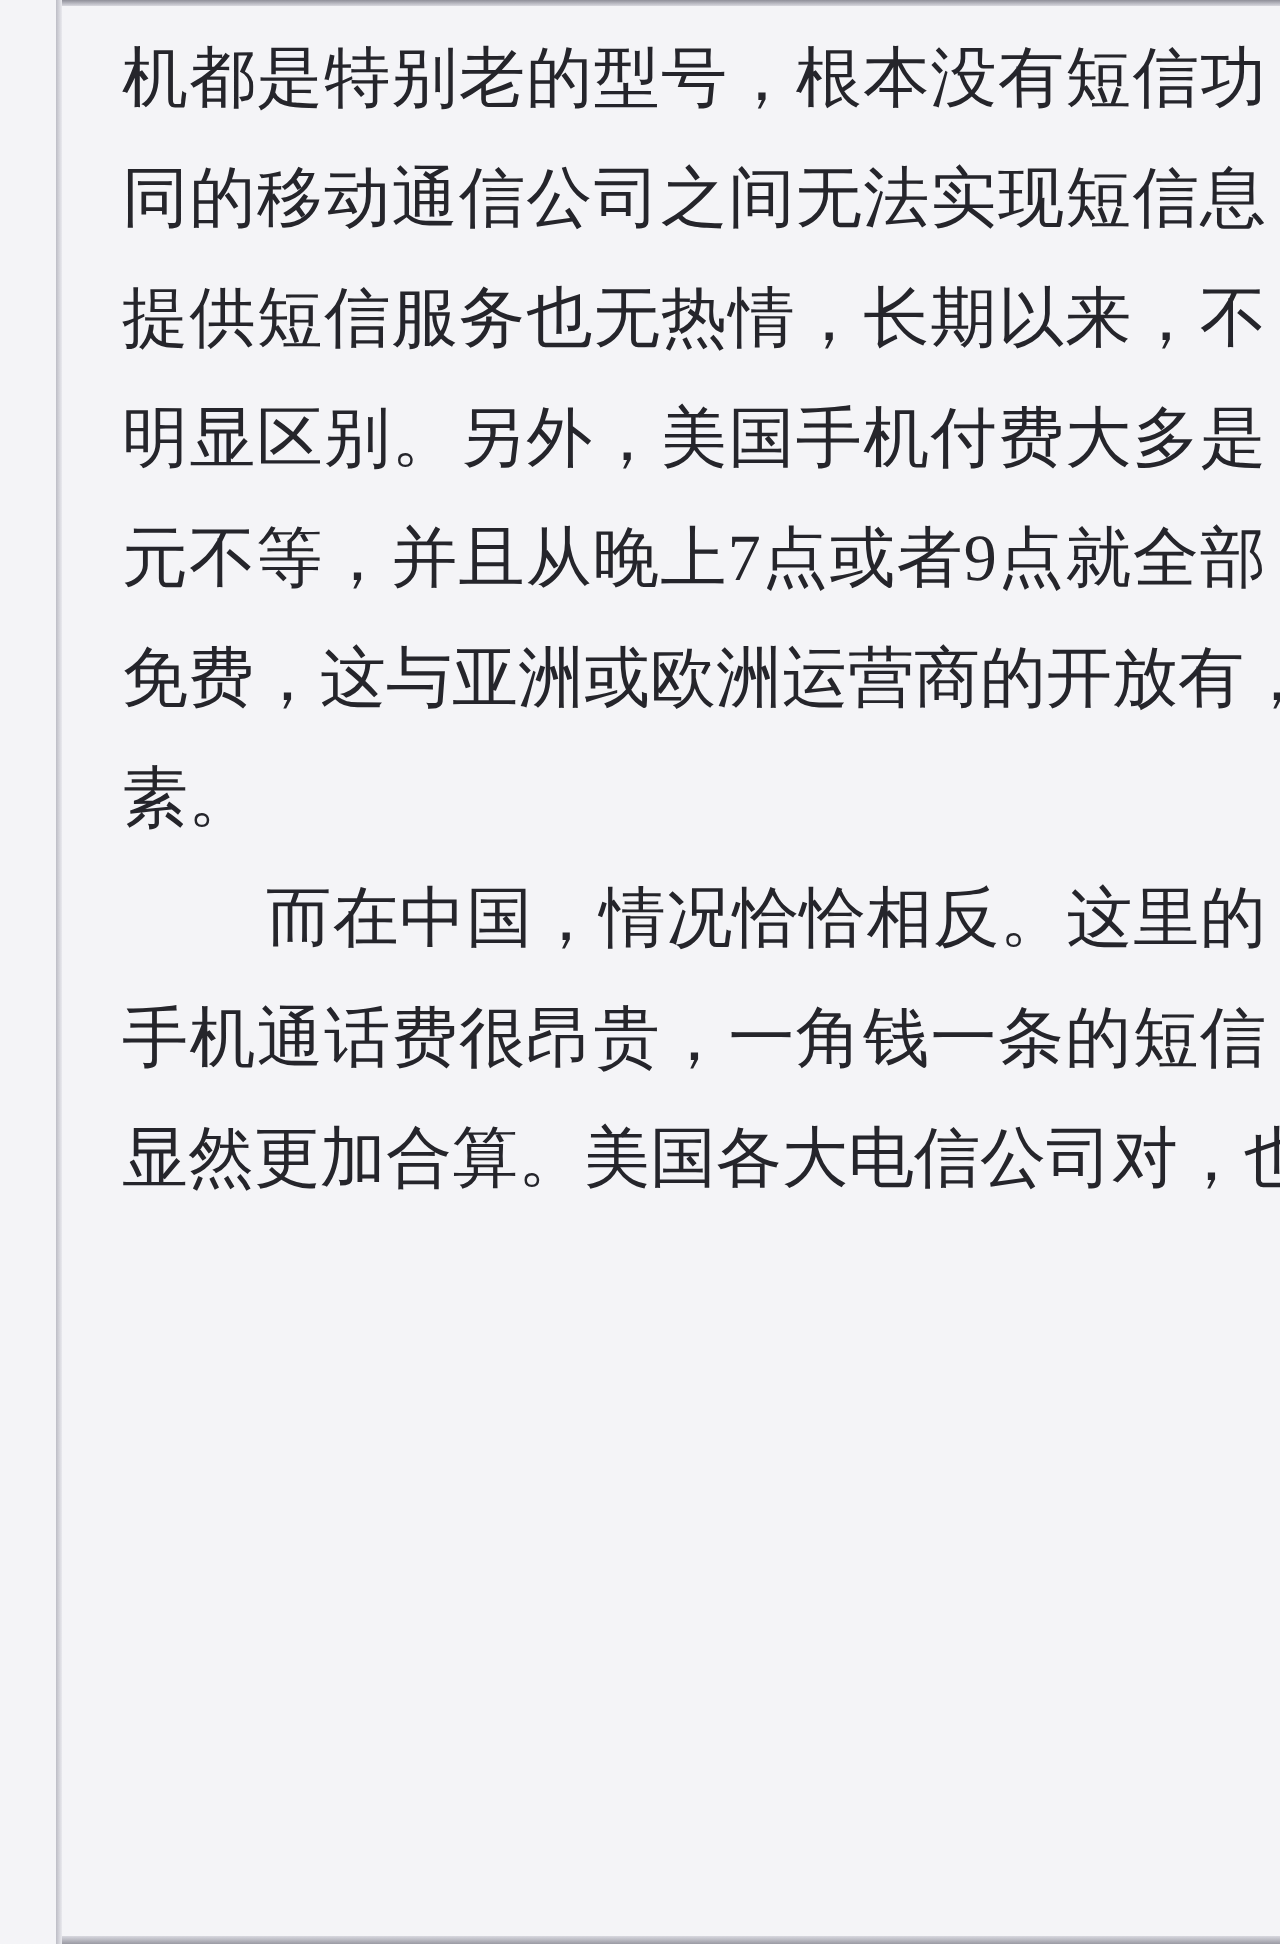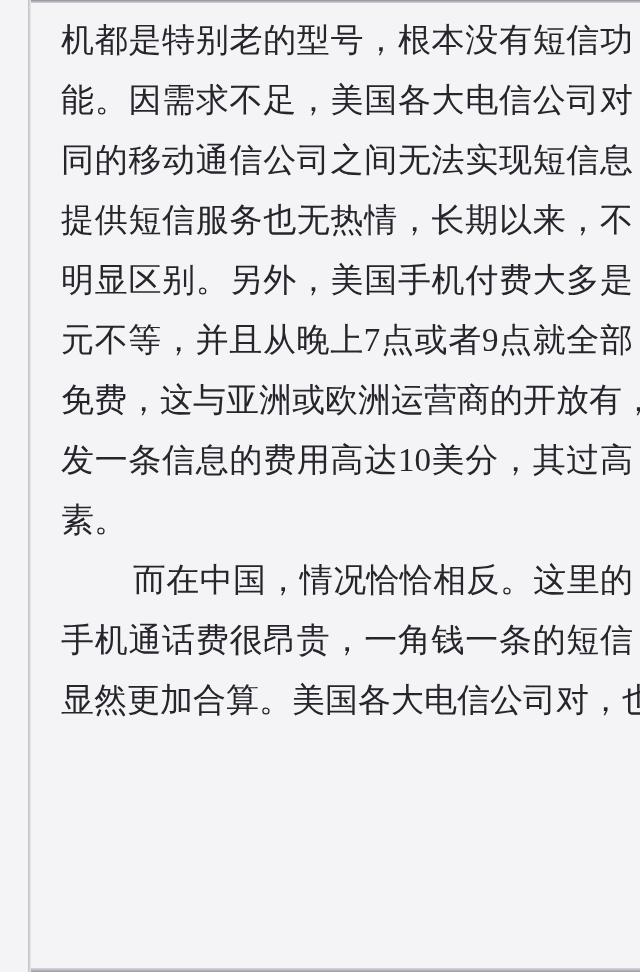--- a/index.html
+++ b/index.html
@@ -61,25 +61,23 @@
 <body>
 
 <div class="page">
   <div class="edge top"></div>
   <div class="edge bottom"></div>
   <div class="edge left"></div>
   <div class="edge right"></div>
 
   <div class="content">
     <div class="line">机都是特别老的型号，根本没有短信功</div>
-    <div class="line">能。因需求不足，美国各大电信公司对</div>
     <div class="line">同的移动通信公司之间无法实现短信息</div>
     <div class="line">提供短信服务也无热情，长期以来，不</div>
     <div class="line">明显区别。另外，美国手机付费大多是</div>
     <div class="line">元不等，并且从晚上7点或者9点就全部</div>
     <div class="line">免费，这与亚洲或欧洲运营商的开放有，</div>
-    <div class="line">发一条信息的费用高达10美分，其过高</div>
     <div class="line short">素。</div>
     <div class="line indent">而在中国，情况恰恰相反。这里的</div>
     <div class="line">手机通话费很昂贵，一角钱一条的短信</div>
     <div class="line">显然更加合算。美国各大电信公司对，也</div>
   </div>
 </div>
 
 </body></html>

